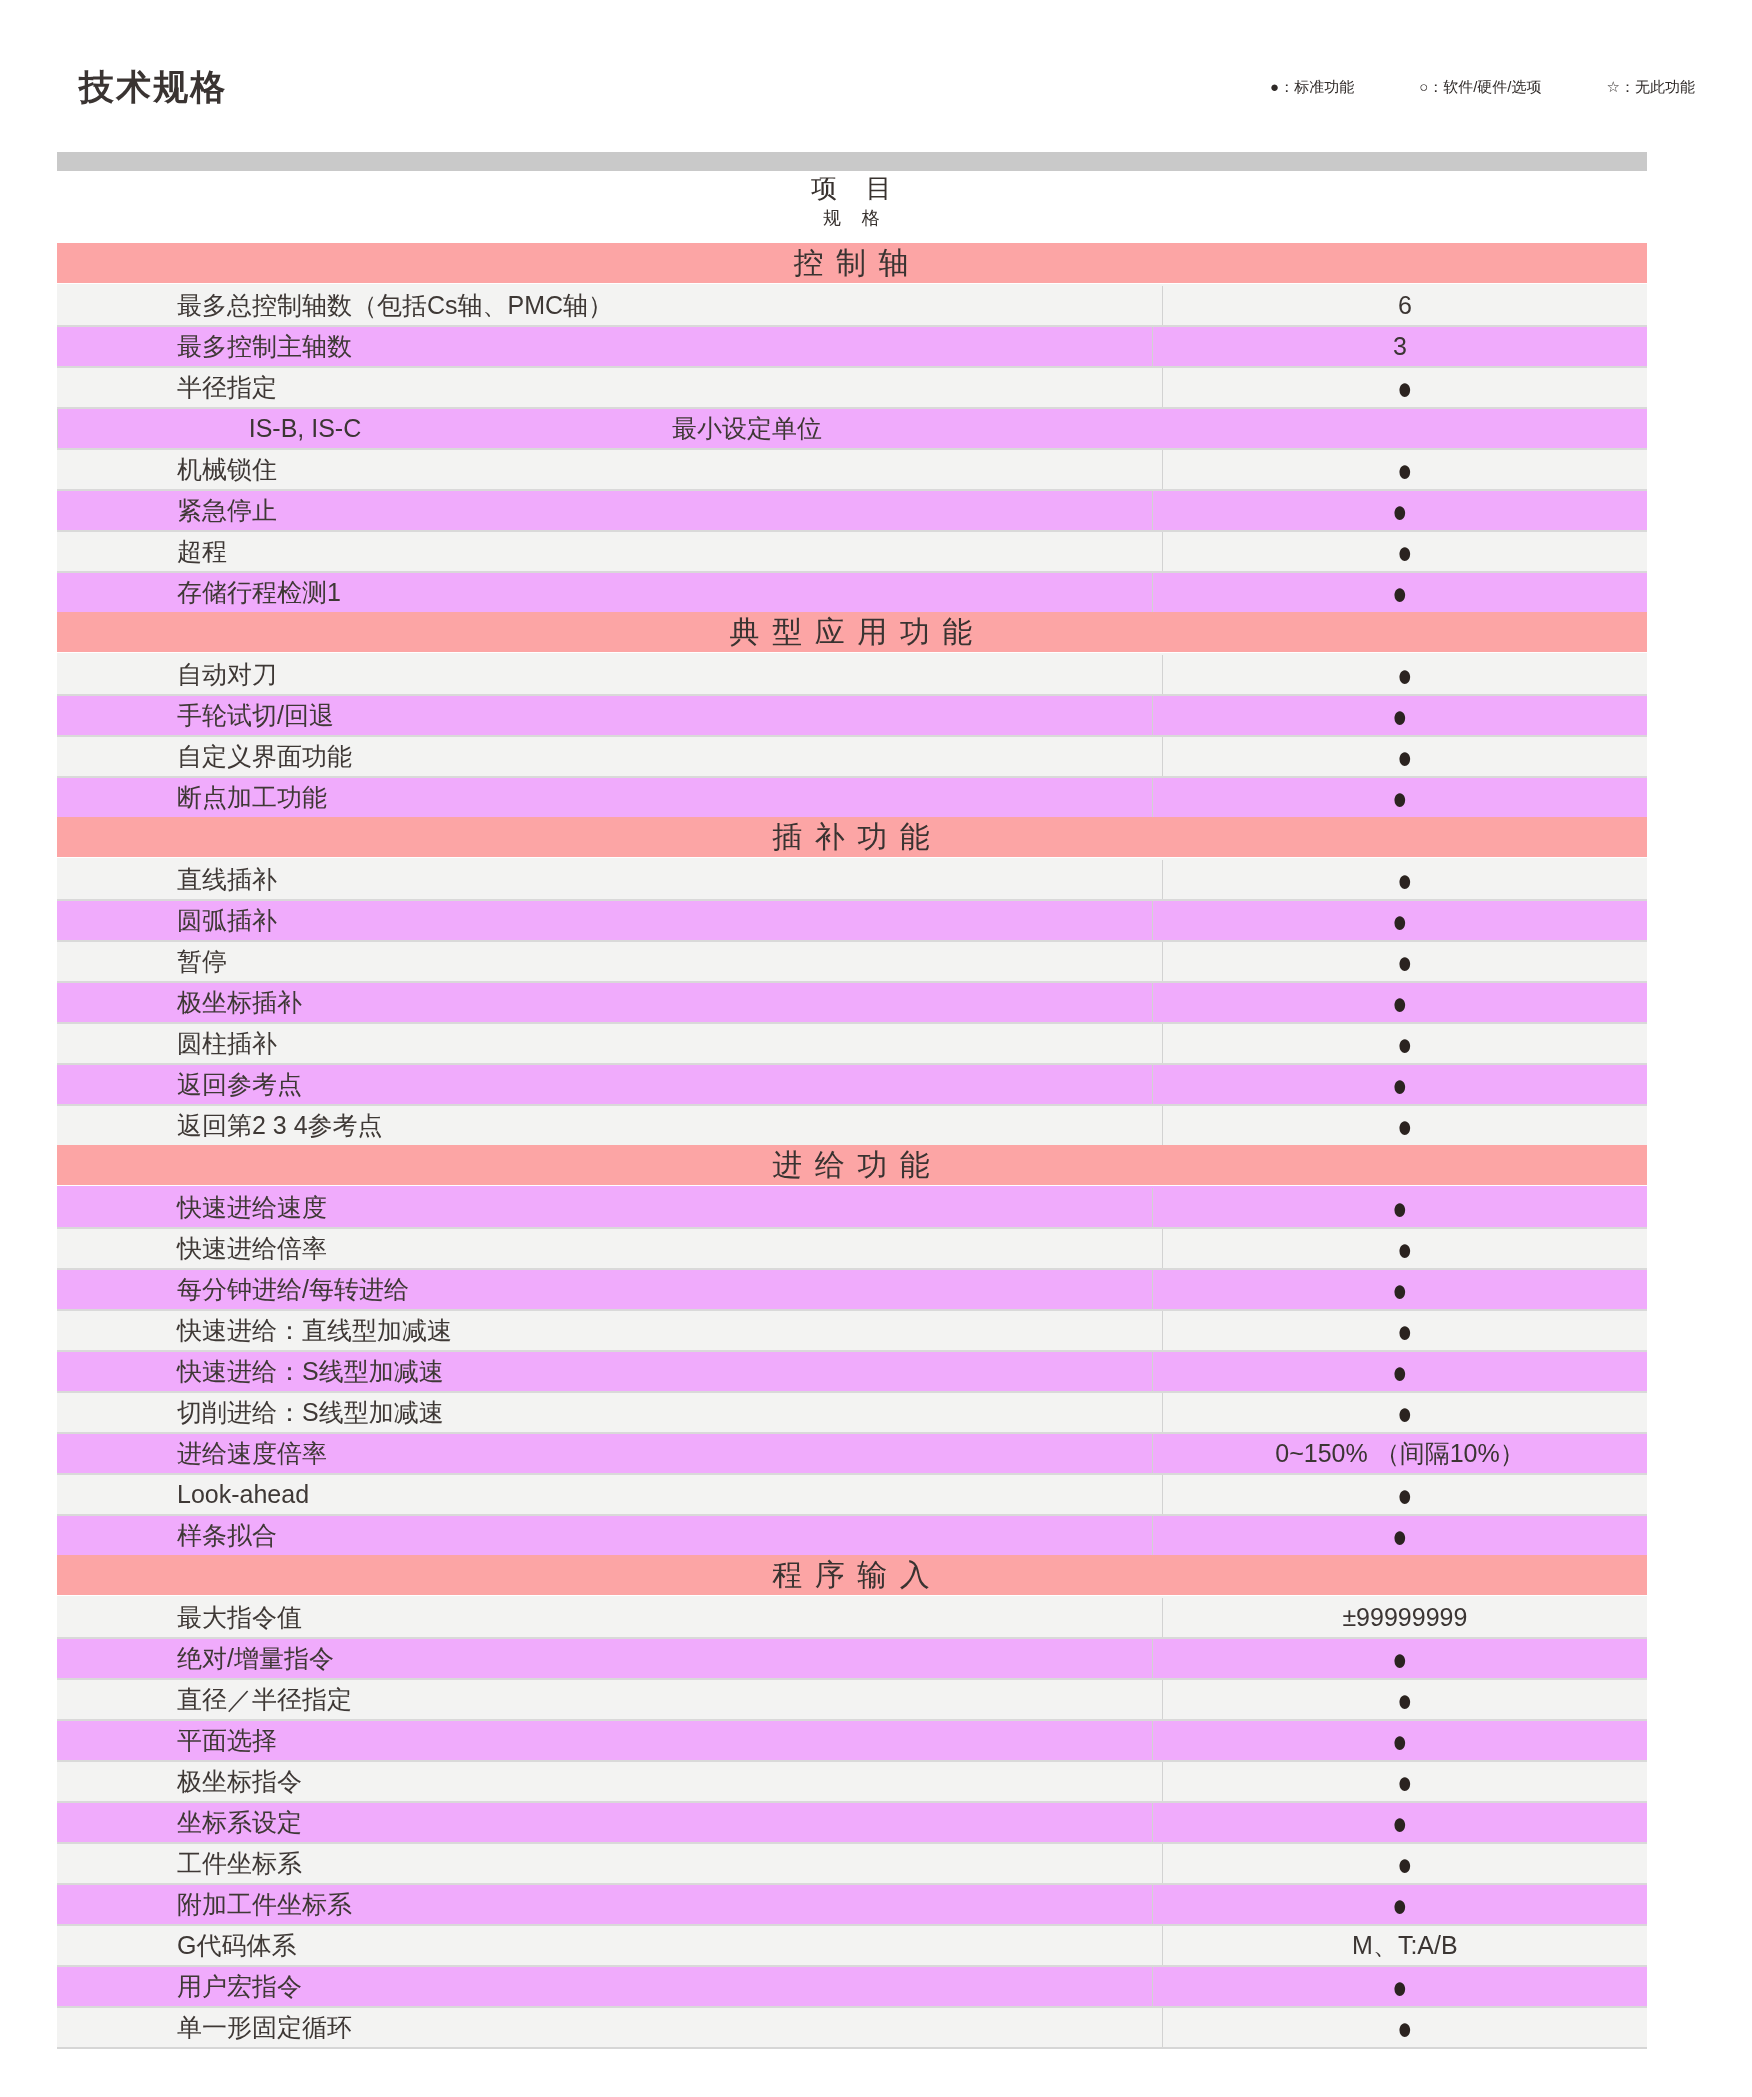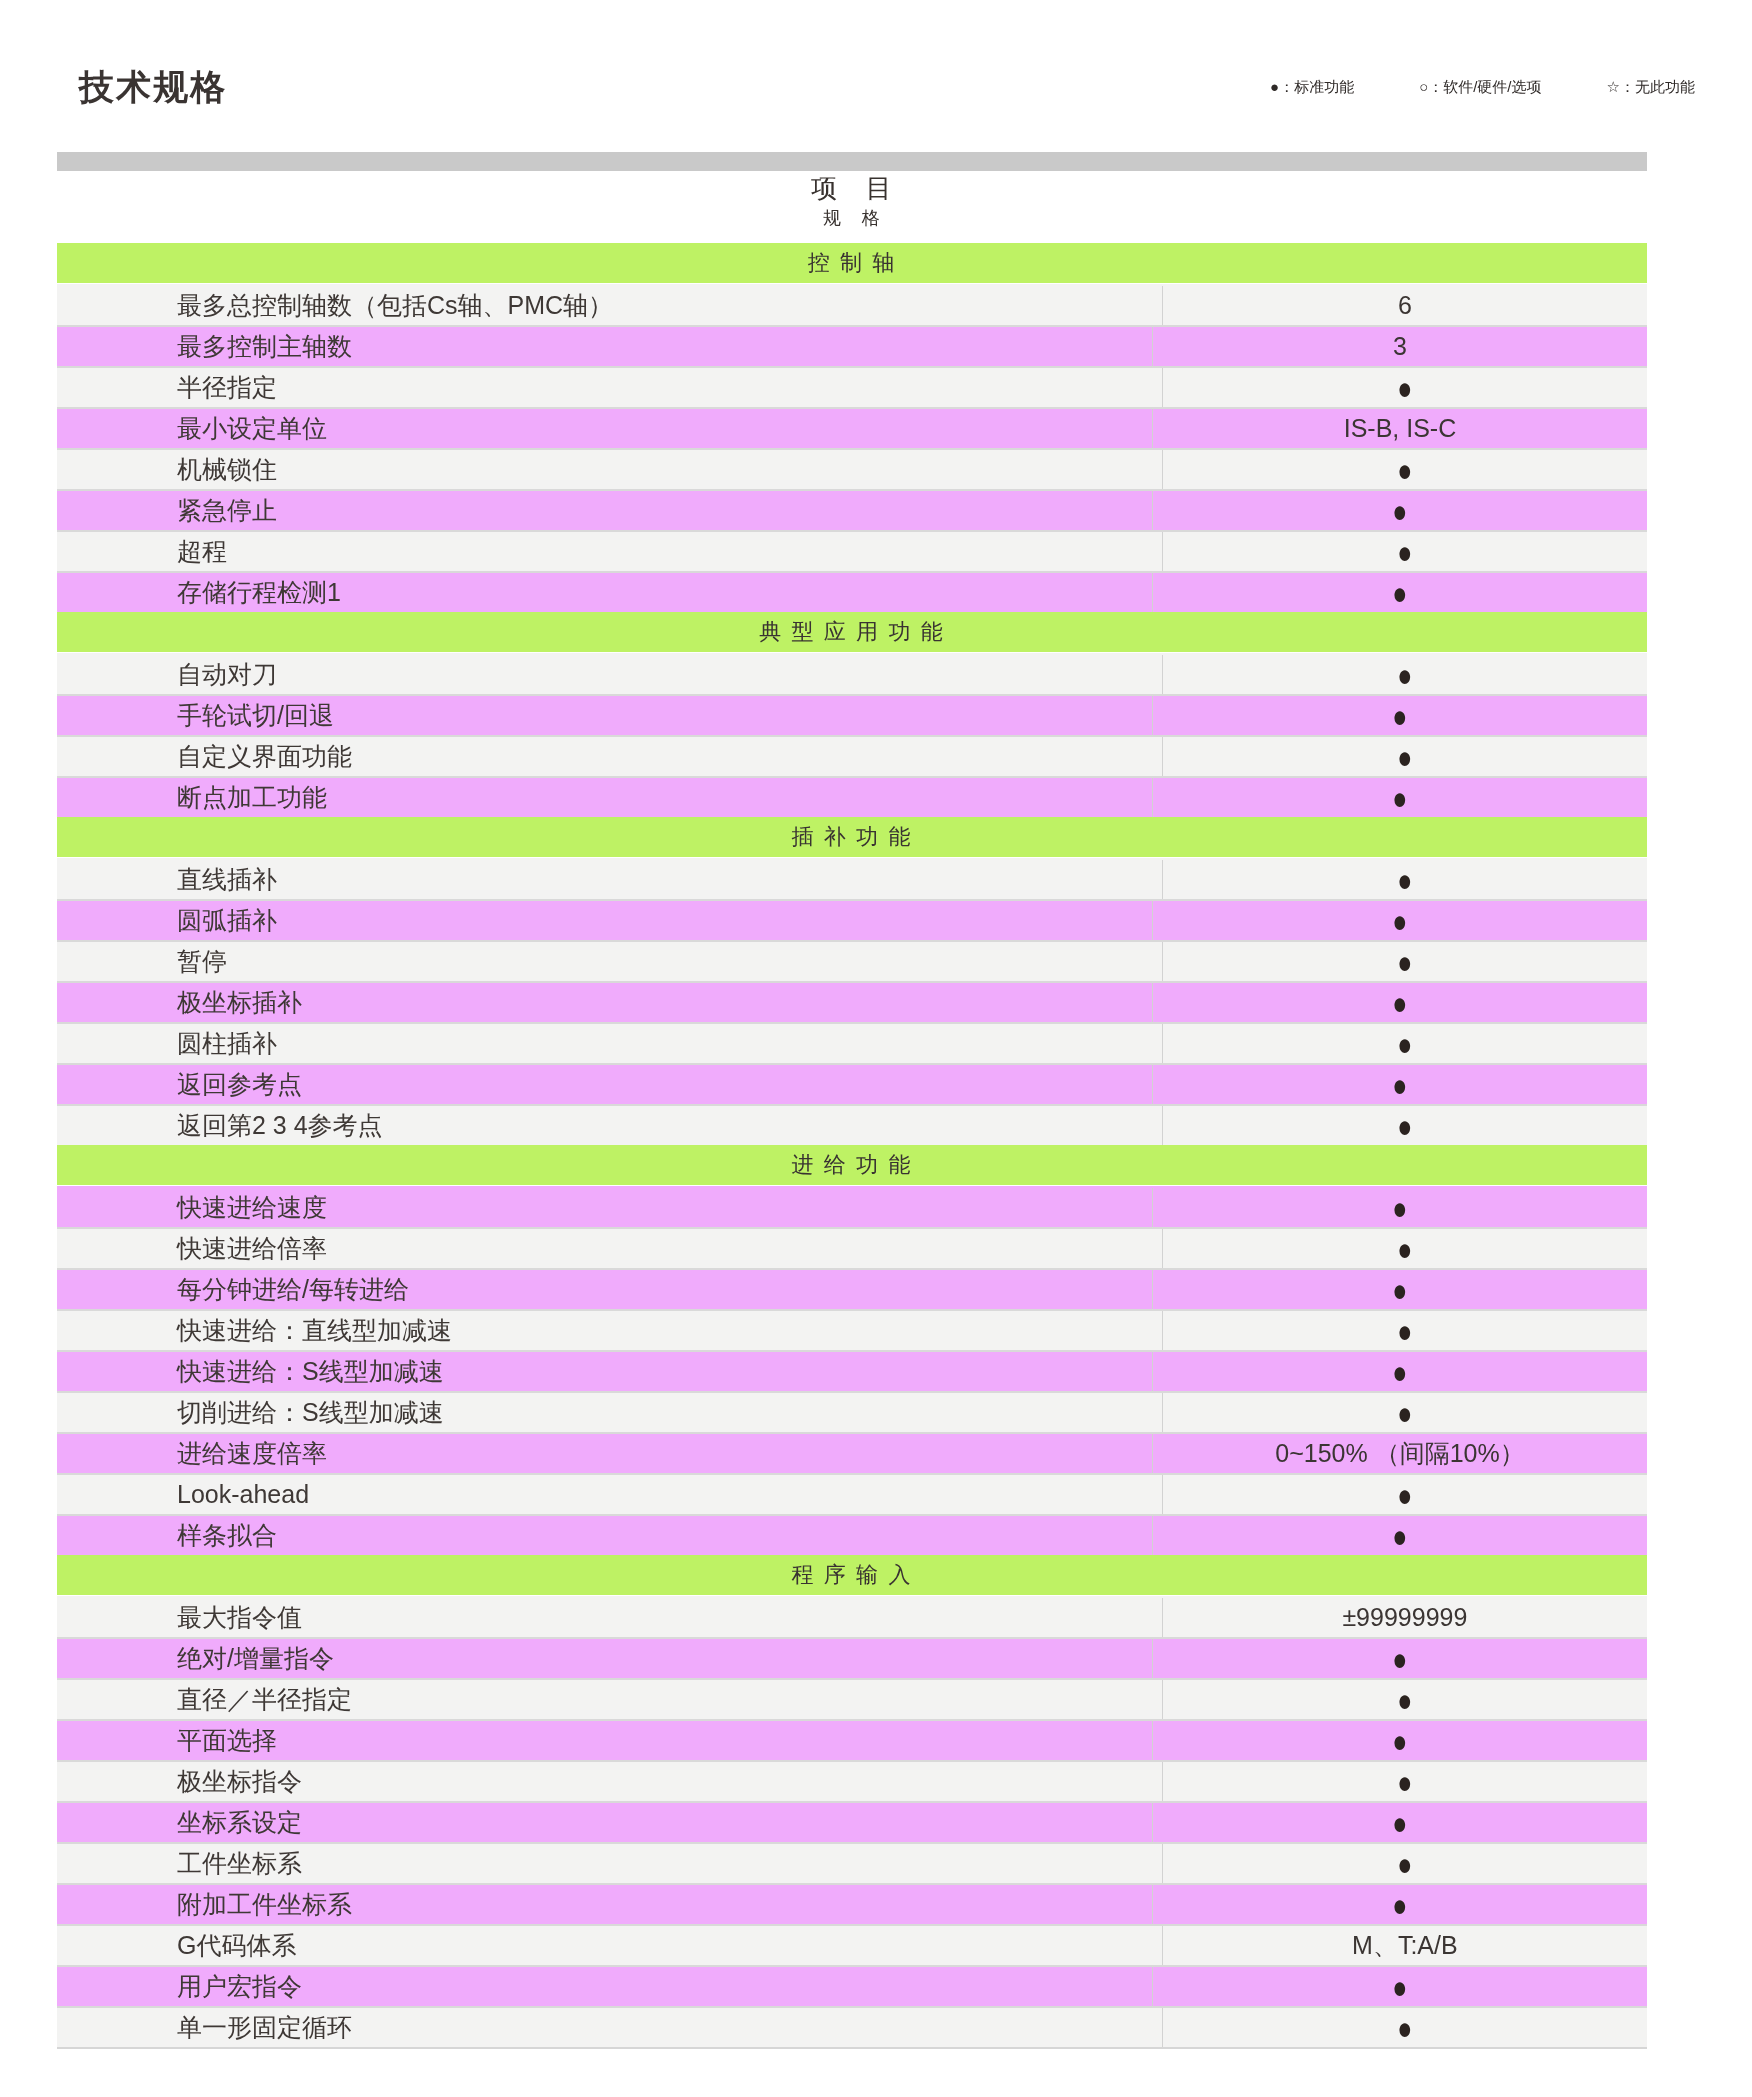--- a/index.html
+++ b/index.html
@@ -26,23 +26,23 @@
   .spec-table { position: absolute; left: 57px; top: 152px; width: 1590px; }
   .top-bar { height: 19px; background: #c9c9c9; }
   .col-header { display: flex; height: 72px; align-items: center; color: #38322f; flex-direction: column; }
   .col-header .item-h { width: 1095px; text-align: center; font-size: 26px; letter-spacing: 1.4px; }
   .col-header .spec-h { width: 495px; text-align: center; font-size: 18px; letter-spacing: 1.4px; }
 
   .rows { border-bottom: 2.8px solid #d6d6d6; }
   .trow { box-sizing: border-box; }
 
   .section-row {
-    height: 41px; background: #bef264;
+    height: 41px; background: #fca5a5;
     display: flex; align-items: center; justify-content: center;
-    font-size: 22px; color: #393331; letter-spacing: 2.1px;
+    font-size: 30px; color: #393331; letter-spacing: 2.1px;
     border-bottom: 1.4px solid #ffffff;
   }
 
   .data-row { height: 41px; display: flex; border-top: 2.1px solid transparent; }
   .data-row.sep { border-top-color: #d9d9d9; }
   .data-row.shade { background: #f3f3f2; gap: 29px; }
   .data-row.plain { background: #f0abfc; }
 
   .cell { display: flex; align-items: center; box-sizing: border-box; }
   .cell.item { width: 1095px; padding-left: 120px; font-size: 25px; color: #3e3835; }
@@ -91,24 +91,24 @@
           <span>3</span>
         </div>
       </div>
       <div class="trow data-row shade sep">
         <div class="cell item">半径指定</div>
         <div class="cell spec">
           <span class="dot">●</span>
         </div>
       </div>
       <div class="trow data-row plain sep">
+        <div class="cell spec">
+          <span>IS-B, IS-C</span>
+        </div>
         <div class="cell item">最小设定单位</div>
-        <div class="cell spec">
-          <span>IS-B, IS-C</span>
-        </div>
       </div>
       <div class="trow data-row shade sep">
         <div class="cell item">机械锁住</div>
         <div class="cell spec">
           <span class="dot">●</span>
         </div>
       </div>
       <div class="trow data-row plain sep">
         <div class="cell item">紧急停止</div>
         <div class="cell spec">

